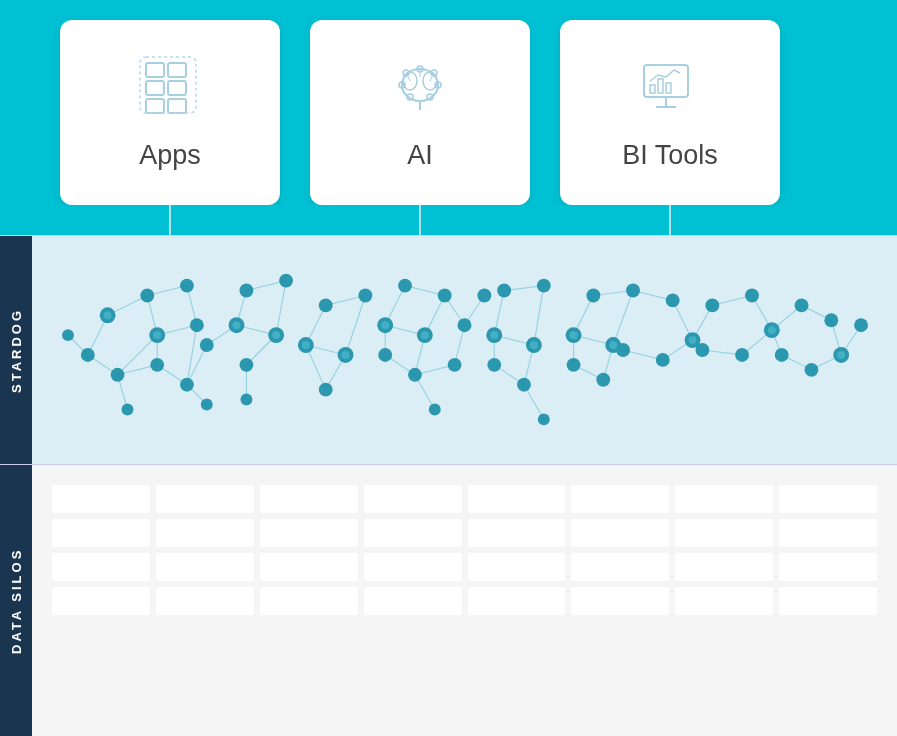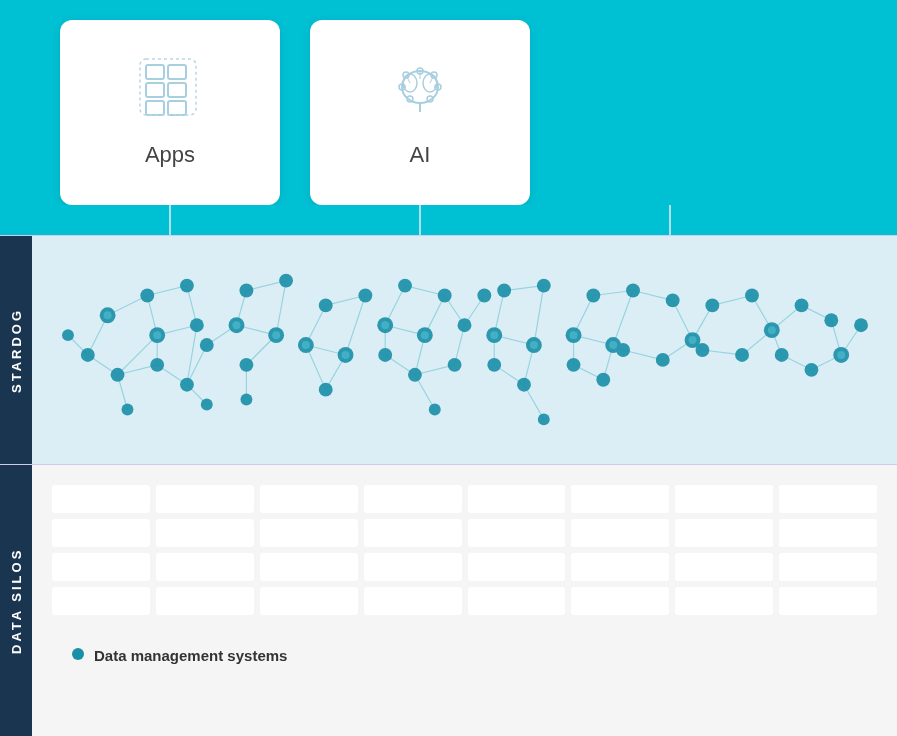--- a/index.html
+++ b/index.html
@@ -43,21 +43,21 @@
       box-shadow: 0 2px 8px rgba(0,0,0,0.1);
     }
 
     .card-icon {
       color: #b0d8e8;
       font-size: 52px;
       line-height: 1;
     }
 
     .card-label {
-      font-size: 22px;
+      font-size: 27px;
       color: #444;
       font-weight: 400;
     }
 
     
     .connector-area {
       background: #00c0d4;
       height: 30px;
       display: flex;
       padding: 0 60px;
@@ -244,20 +244,37 @@
           <line x1="18" y1="18" x2="22" y2="26" stroke="#a8cfe0" stroke-width="1"></line>
           <line x1="32" y1="14" x2="32" y2="22" stroke="#a8cfe0" stroke-width="1"></line>
           <line x1="46" y1="18" x2="42" y2="26" stroke="#a8cfe0" stroke-width="1"></line>
           <line x1="14" y1="30" x2="18" y2="30" stroke="#a8cfe0" stroke-width="1"></line>
           <line x1="50" y1="30" x2="46" y2="30" stroke="#a8cfe0" stroke-width="1"></line>
         </svg>
       </span>
       <span class="card-label">AI</span>
     </div>
 
+    <div class="card">
+      <span class="card-icon">
+        <svg class="icon-svg" viewBox="0 0 65 65" fill="none" xmlns="http://www.w3.org/2000/svg">
+
+          <rect x="6" y="10" width="44" height="32" rx="3" stroke="#a8cfe0" stroke-width="2" fill="none"></rect>
+          <line x1="28" y1="42" x2="28" y2="52" stroke="#a8cfe0" stroke-width="2"></line>
+          <line x1="18" y1="52" x2="38" y2="52" stroke="#a8cfe0" stroke-width="2"></line>
+
+          <rect x="12" y="30" width="5" height="8" stroke="#a8cfe0" stroke-width="1.5" fill="none"></rect>
+          <rect x="20" y="24" width="5" height="14" stroke="#a8cfe0" stroke-width="1.5" fill="none"></rect>
+          <rect x="28" y="28" width="5" height="10" stroke="#a8cfe0" stroke-width="1.5" fill="none"></rect>
+
+          <polyline points="12,26 20,20 28,22 36,15 42,18" stroke="#a8cfe0" stroke-width="1.5" fill="none"></polyline>
+        </svg>
+      </span>
+      <span class="card-label">BI Tools</span>
+    </div>
   </div>
 
   <div class="connector-area">
     <div class="connector-line-wrap">
       <div class="connector-line"></div>
     </div>
     <div class="connector-line-wrap">
       <div class="connector-line"></div>
     </div>
     <div class="connector-line-wrap">
@@ -491,20 +508,16 @@
         <div class="silo-cell"></div>
         <div class="silo-cell"></div>
         <div class="silo-cell"></div>
         <div class="silo-cell"></div>
         <div class="silo-cell"></div>
         <div class="silo-cell"></div>
         <div class="silo-cell"></div>
       </div>
 
       <div class="legend-area">
-        <div class="legend-item">
-          <div class="legend-dot legend-dot-blue"></div>
-          <span class="legend-text">Data management systems</span>
-        </div>
       </div>
     </div>
   </div>
 </div>
 
 </body></html>

